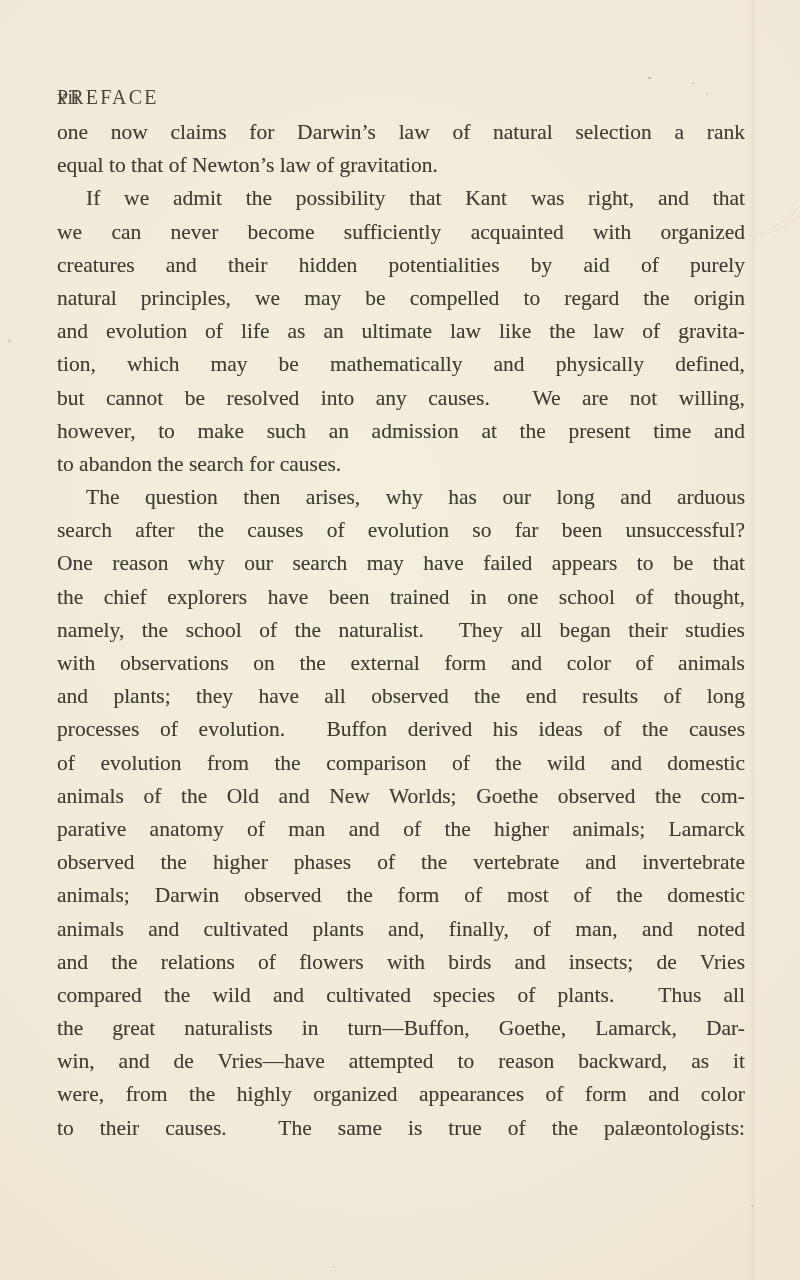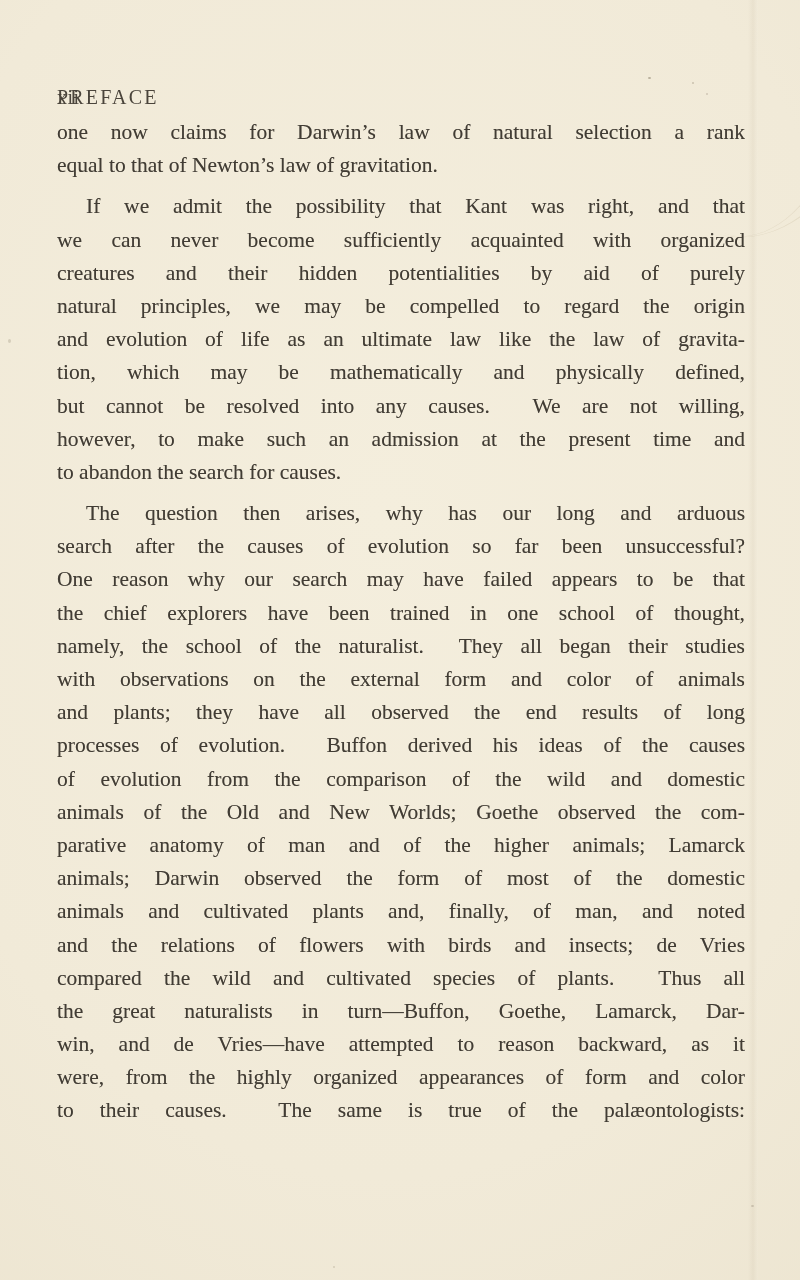--- a/index.html
+++ b/index.html
@@ -49,21 +49,21 @@
     position: absolute; top: 116px; left: 57px; width: 688px;
     color: #413c34;
   }
   .line {
     font-size: 21.5px; line-height: 33.2px; height: 33.2px;
     text-align: justify; text-align-last: justify;
     text-justify: inter-word;
     text-shadow: 0 0 0.6px rgba(65,60,52,0.38);
   }
   .line.para-end { text-align-last: left; }
-  .line.indent { text-indent: 29px; margin-top: 8px; }
+  .line.indent { text-indent: 29px; }
   .italic { }
 </style>
 </head>
 <body>
 
 <div class="paper">
   <div class="scratch-a"></div>
   <div class="scratch-b"></div>
   <div class="crease"></div>
   <div class="speck s1"></div>
@@ -94,20 +94,21 @@
       <div class="line"><span>search after the causes of evolution so far been unsuccessful?</span></div>
       <div class="line"><span>One reason why our search may have failed appears to be that</span></div>
       <div class="line"><span>the chief explorers have been trained in one school of thought,</span></div>
       <div class="line"><span>namely, the </span><span class="italic">school of the naturalist</span><span>.&nbsp; They all began their studies</span></div>
       <div class="line"><span>with observations on the external form and color of animals</span></div>
       <div class="line"><span>and plants; they have all observed the end results of long</span></div>
       <div class="line"><span>processes of evolution.&nbsp; Buffon derived his ideas of the causes</span></div>
       <div class="line"><span>of evolution from the comparison of the wild and domestic</span></div>
       <div class="line"><span>animals of the Old and New Worlds; Goethe observed the com-</span></div>
       <div class="line"><span>parative anatomy of man and of the higher animals; Lamarck</span></div>
+      <div class="line"><span>observed the higher phases of the vertebrate and invertebrate</span></div>
       <div class="line"><span>animals; Darwin observed the form of most of the domestic</span></div>
       <div class="line"><span>animals and cultivated plants and, finally, of man, and noted</span></div>
       <div class="line"><span>and the relations of flowers with birds and insects; de Vries</span></div>
       <div class="line"><span>compared the wild and cultivated species of plants.&nbsp; Thus all</span></div>
       <div class="line"><span>the great naturalists in turn—Buffon, Goethe, Lamarck, Dar-</span></div>
       <div class="line"><span>win, and de Vries—have attempted to reason backward, as it</span></div>
       <div class="line"><span>were, from the highly organized appearances of form and color</span></div>
       <div class="line"><span>to their causes.&nbsp; The same is true of the palæontologists:</span></div>
     </main>
 </div>

